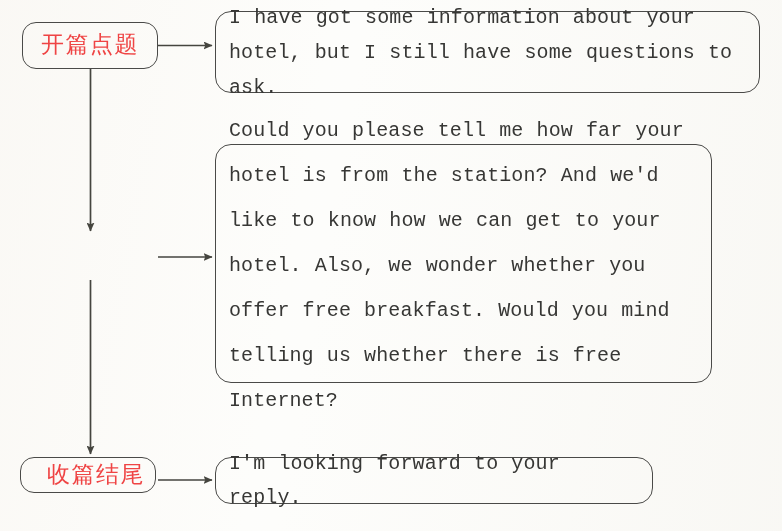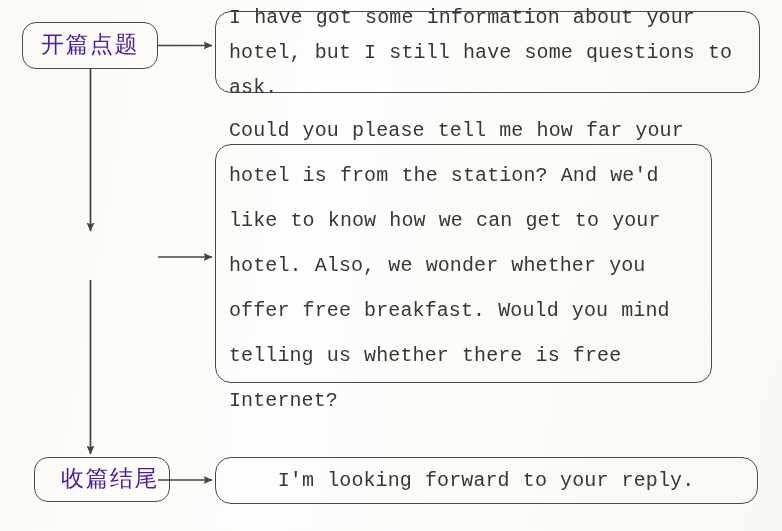--- a/index.html
+++ b/index.html
@@ -39,21 +39,21 @@
     box-sizing: border-box;
     border: 1.6px solid #4a4a48;
     border-radius: 14px;
     background: transparent;
     display: flex;
     align-items: center;
   }
   
   .stage {
     justify-content: center;
-    color: #4c1d95;
+    color: #ef4444;
     font-size: 23px;
     letter-spacing: 1.5px;
     font-family: "DejaVu Serif", "Liberation Serif", serif;
     white-space: nowrap;
   }
   .stage .label-text {
     display: block;
     line-height: 1;
     padding-bottom: 2px;
   }
@@ -68,25 +68,25 @@
     font-size: 20px;
     line-height: 34px;
     letter-spacing: 0.1px;
     word-spacing: 1px;
     font-family: Liberation Mono, monospace;
   }
 
   
   #stage-1 { left: 22px;  top: 22px;  width: 136px; height: 47px; }
   #stage-2 { left: 22px;  top: 234px; width: 136px; height: 46px; }
-  #stage-3 { left: 34px;  top: 457px; width: 136px; height: 45px; padding-left: 16px; }
+  #stage-3 { left: 20px;  top: 457px; width: 136px; height: 36px; padding-left: 16px; }
 
   #content-1 { left: 215px; top: 11px;  width: 545px; height: 82px; }
   #content-2 { left: 215px; top: 144px; width: 497px; height: 239px; }
-  #content-3 { left: 215px; top: 457px; width: 543px; height: 47px; justify-content: center; }
+  #content-3 { left: 215px; top: 457px; width: 438px; height: 47px; justify-content: center; }
 
   #content-1 .body-text { line-height: 35px; }
   #content-2 .body-text { line-height: 45px; padding-top: 4px; }
   #content-3 .body-text { line-height: 34px; }
 </style>
 </head>
 <body>
 
 <div id="diagram">
 

